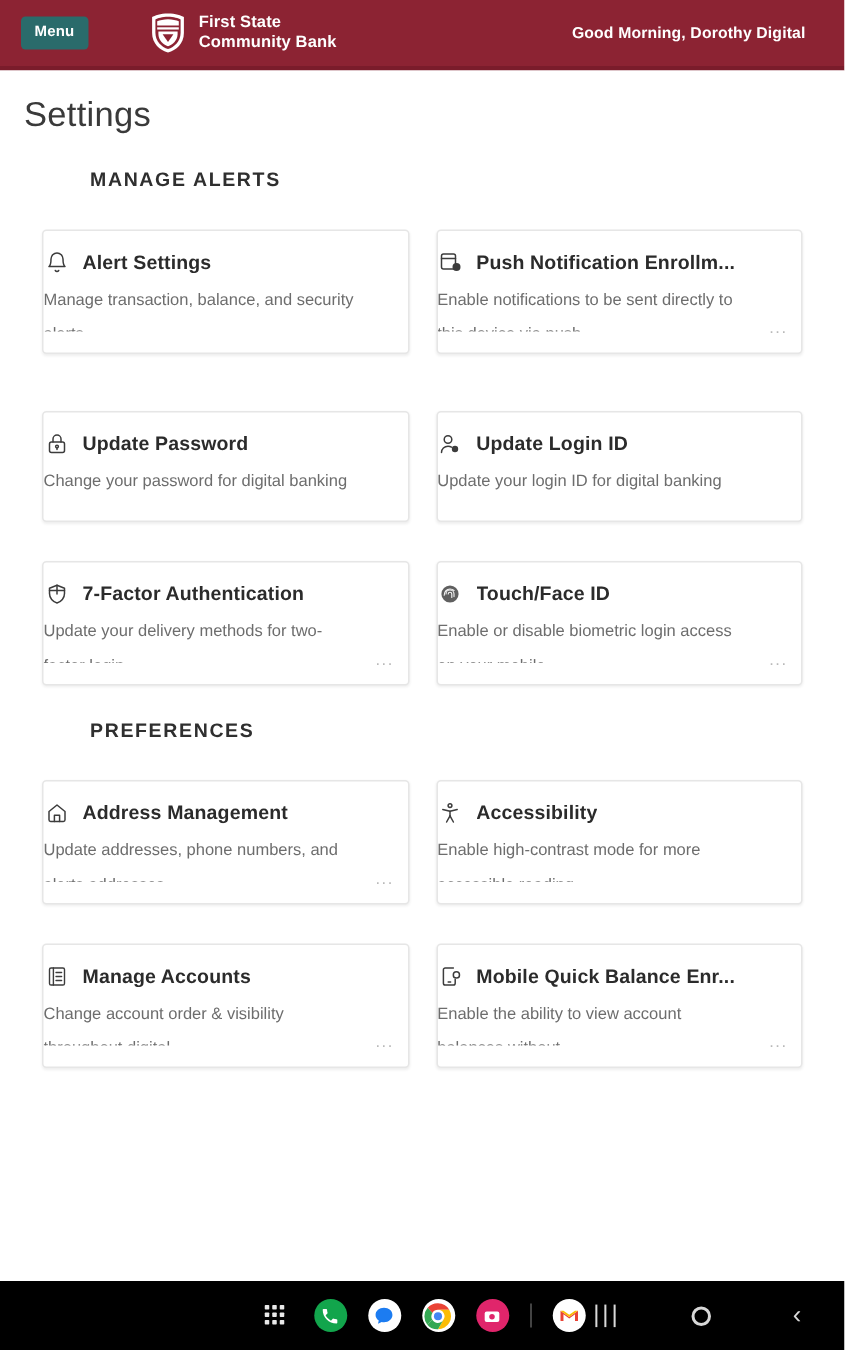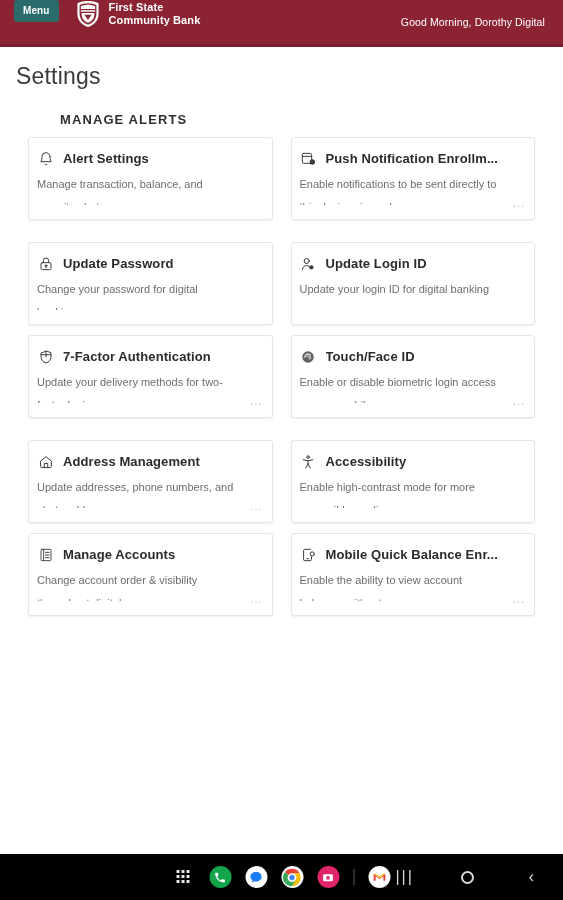--- a/index.html
+++ b/index.html
@@ -19,24 +19,25 @@
     background: #ffffff;
     display: flex;
     flex-direction: column;
   }
 
   
   .header {
     height: 44px;
     background: #8C2333;
     display: flex;
-    align-items: flex-start;
+    align-items: center;
     padding: 0 14px 0 14px;
     flex: none;
     position: relative;
+    gap: 24px;
   }
 
   .menu-btn {
     background: #2A6B6B;
     color: #ffffff;
     font-size: 10px;
     font-weight: bold;
     border-radius: 3px;
     padding: 6px 9px;
     letter-spacing: .1px;
@@ -62,26 +63,26 @@
     margin-left: 8px;
     color: #ffffff;
     font-size: 11px;
     font-weight: bold;
     line-height: 13px;
     letter-spacing: .1px;
   }
 
   .greeting {
     position: absolute;
-    right: 18px;
+    right: 26px;
     top: 50%;
     transform: translateY(-50%);
     color: #ffffff;
     font-size: 10.5px;
-    font-weight: normal;
+    font-weight: bold;
     letter-spacing: .1px;
   }
 
   .header-underline {
     height: 3px;
     background: #7A1C2B;
     flex: none;
   }
 
   
@@ -118,25 +119,26 @@
     display: grid;
     grid-template-columns: 1fr 1fr;
     gap: 10px 18px;
   }
 
   .card {
     background: #ffffff;
     border: 1px solid #e6e6e6;
     border-radius: 3px;
     box-shadow: 0 1px 2px rgba(0,0,0,0.07);
-    padding: 12px 12px 14px 8px;
+    padding: 12px 12px 14px 0;
     min-height: 74px;
     position: relative;
     cursor: pointer;
     overflow: hidden;
+    margin-top: 16px;
   }
 
   .card-head {
     display: flex;
     align-items: center;
     gap: 9px;
   }
 
   .card-icon {
     width: 17px;
@@ -371,20 +373,21 @@
                   </svg>
                 </span>
                 <span class="card-title">Touch/Face ID</span>
               </div>
               <div class="card-desc">Enable or disable biometric login access on your mobile</div>
               <div class="card-more">...</div>
             </div>
           </div>
         </div>
         <div class="section">
+          <div class="section-title">PREFERENCES</div>
           <div class="grid">
             <div class="card">
               <div class="card-head">
                 <span class="card-icon">
                   <svg viewBox="0 0 24 24" width="16" height="16" fill="none" stroke="currentColor" stroke-width="1.5" stroke-linecap="round" stroke-linejoin="round">
                     <path d="M4 10.5 12 4l8 6.5v8.3a1.6 1.6 0 0 1-1.6 1.6H5.6A1.6 1.6 0 0 1 4 18.8z"></path>
                     <path d="M9.4 20.4v-6.2h5.2v6.2"></path>
                   </svg>
                 </span>
                 <span class="card-title">Address Management</span>

